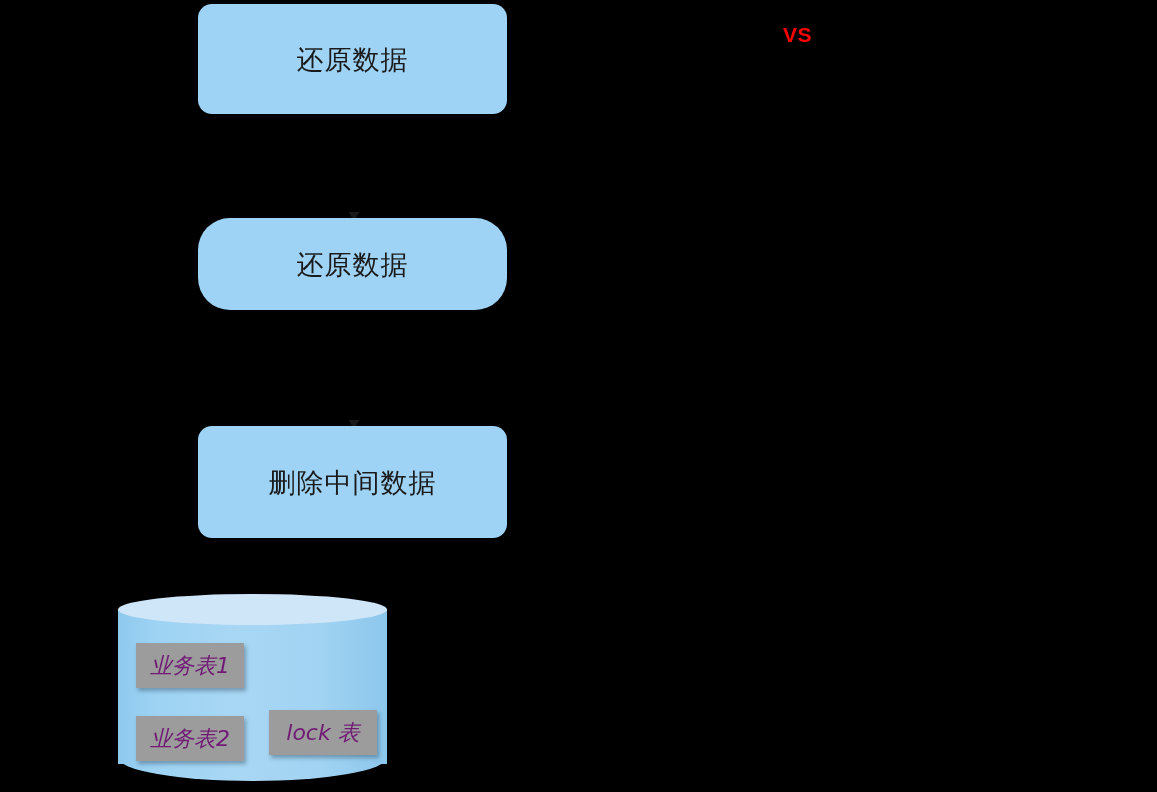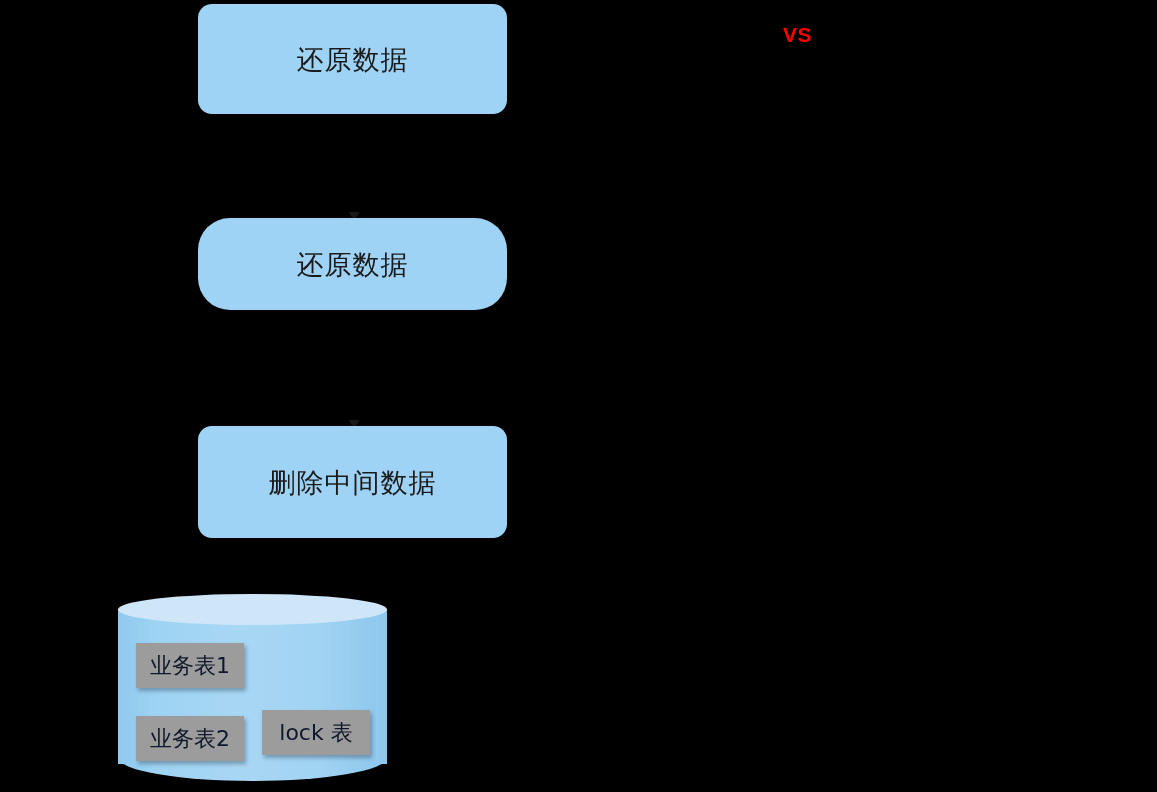--- a/index.html
+++ b/index.html
@@ -119,30 +119,31 @@
     width: 108px;
     height: 45px;
     background: #9c9c9c;
     display: flex;
     align-items: center;
     justify-content: center;
     box-sizing: border-box;
     box-shadow: 2px 3px 4px rgba(40,60,80,0.40);
   }
   .table-chip .chip-label {
-    color: #0f172a;
+    color: #701a75;
     font-size: 22px;
     line-height: 1;
     white-space: nowrap;
     font-family: "DejaVu Sans", "Liberation Sans", sans-serif;
+    font-style: italic;
   }
   #chip-0 { left: 18px;  top: 49px; }
   #chip-1 { left: 151px; top: 49px; }
   #chip-2 { left: 18px;  top: 122px; }
-  #chip-3 { left: 144px; top: 116px; }
+  #chip-3 { left: 151px; top: 116px; }
 </style>
 </head>
 <body>
 
 <div id="canvas">
 
   <div class="proc-box" id="box-1">
     <span class="proc-label">还原数据</span>
   </div>
 

